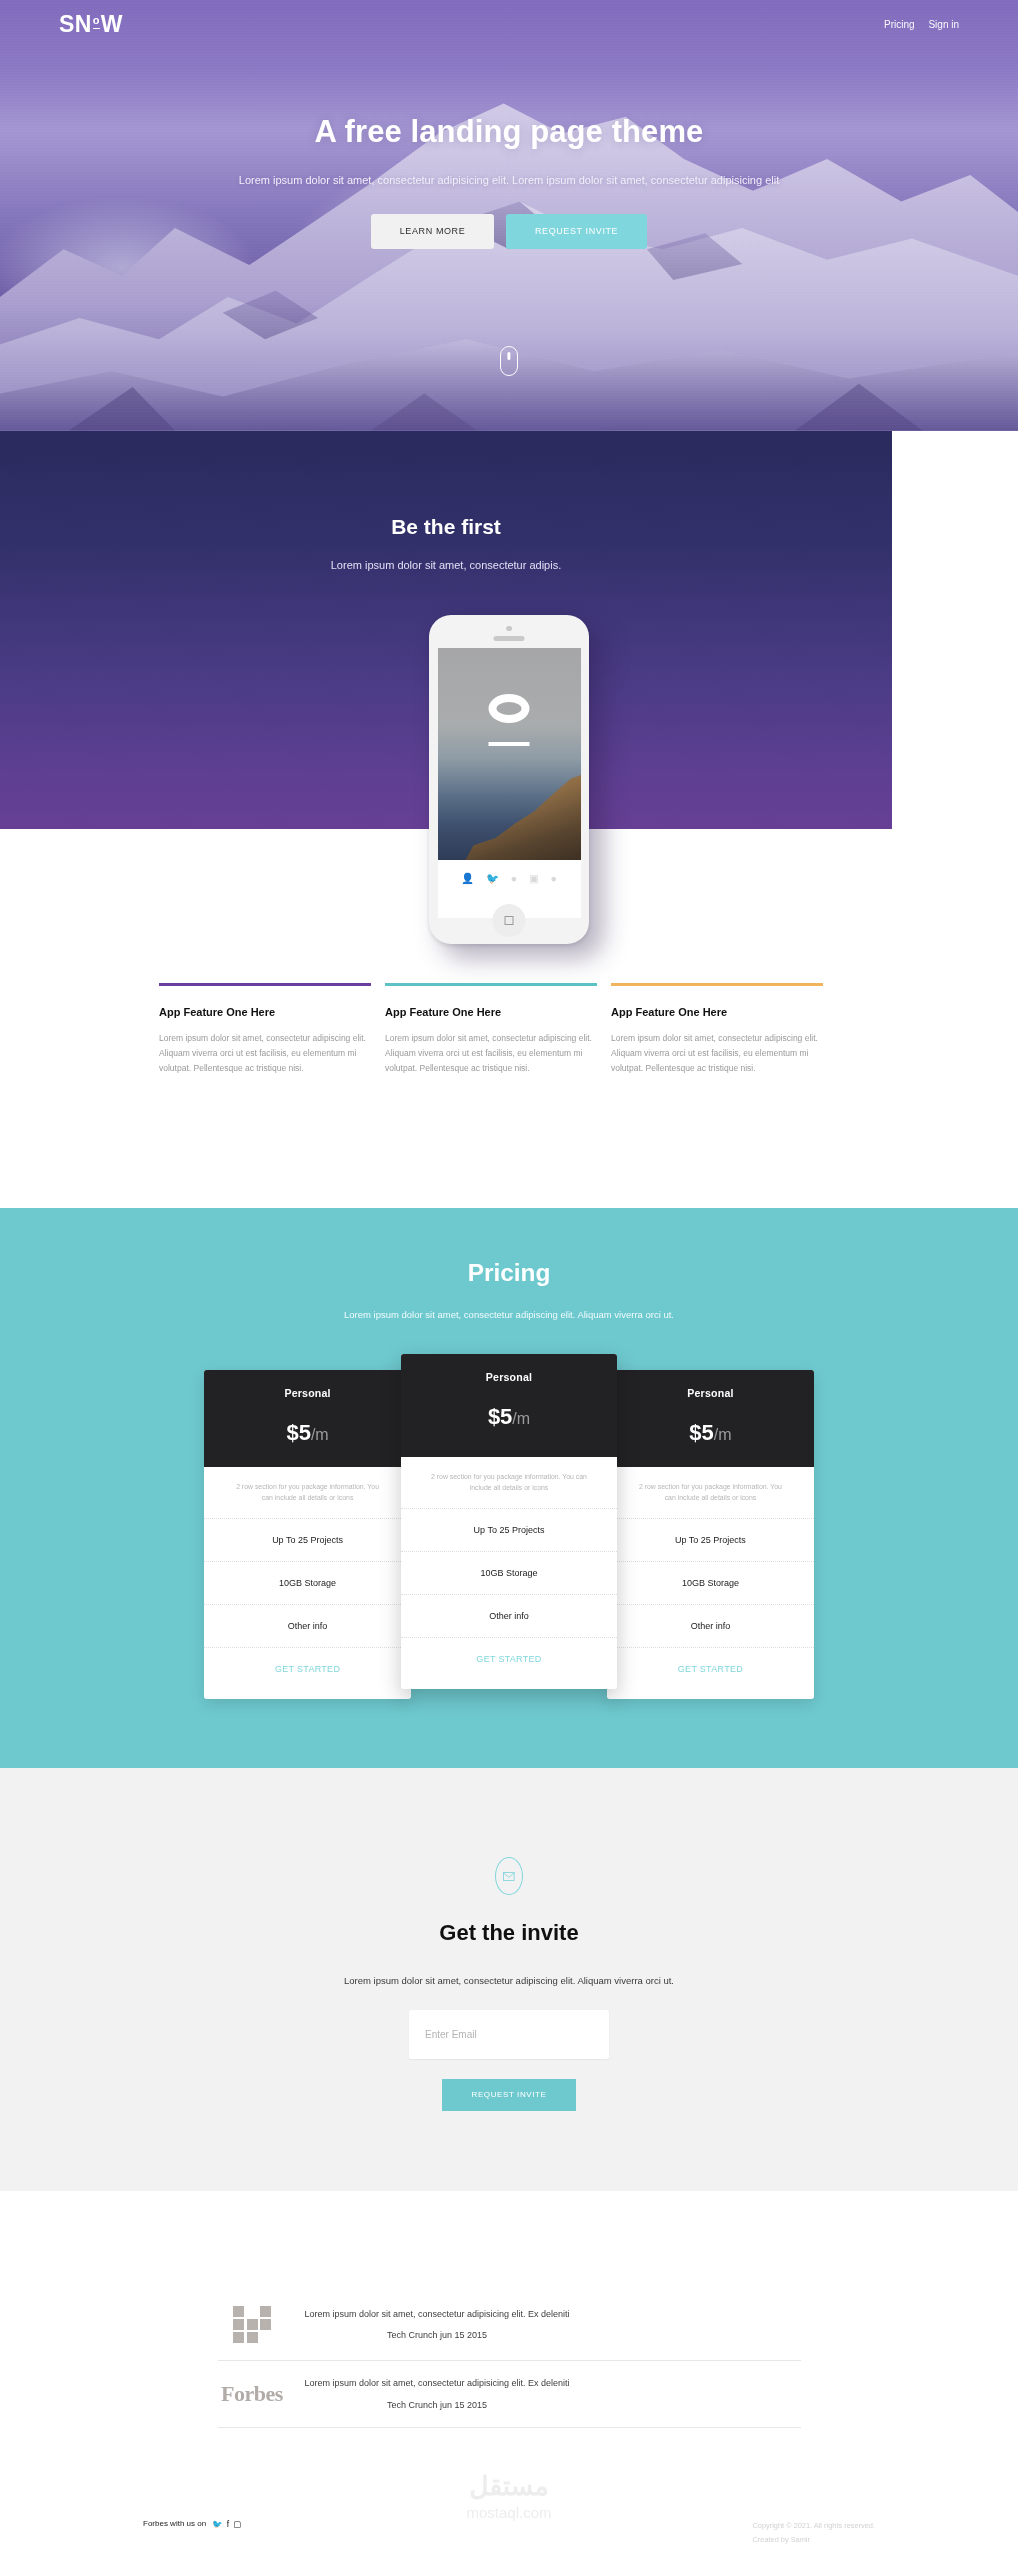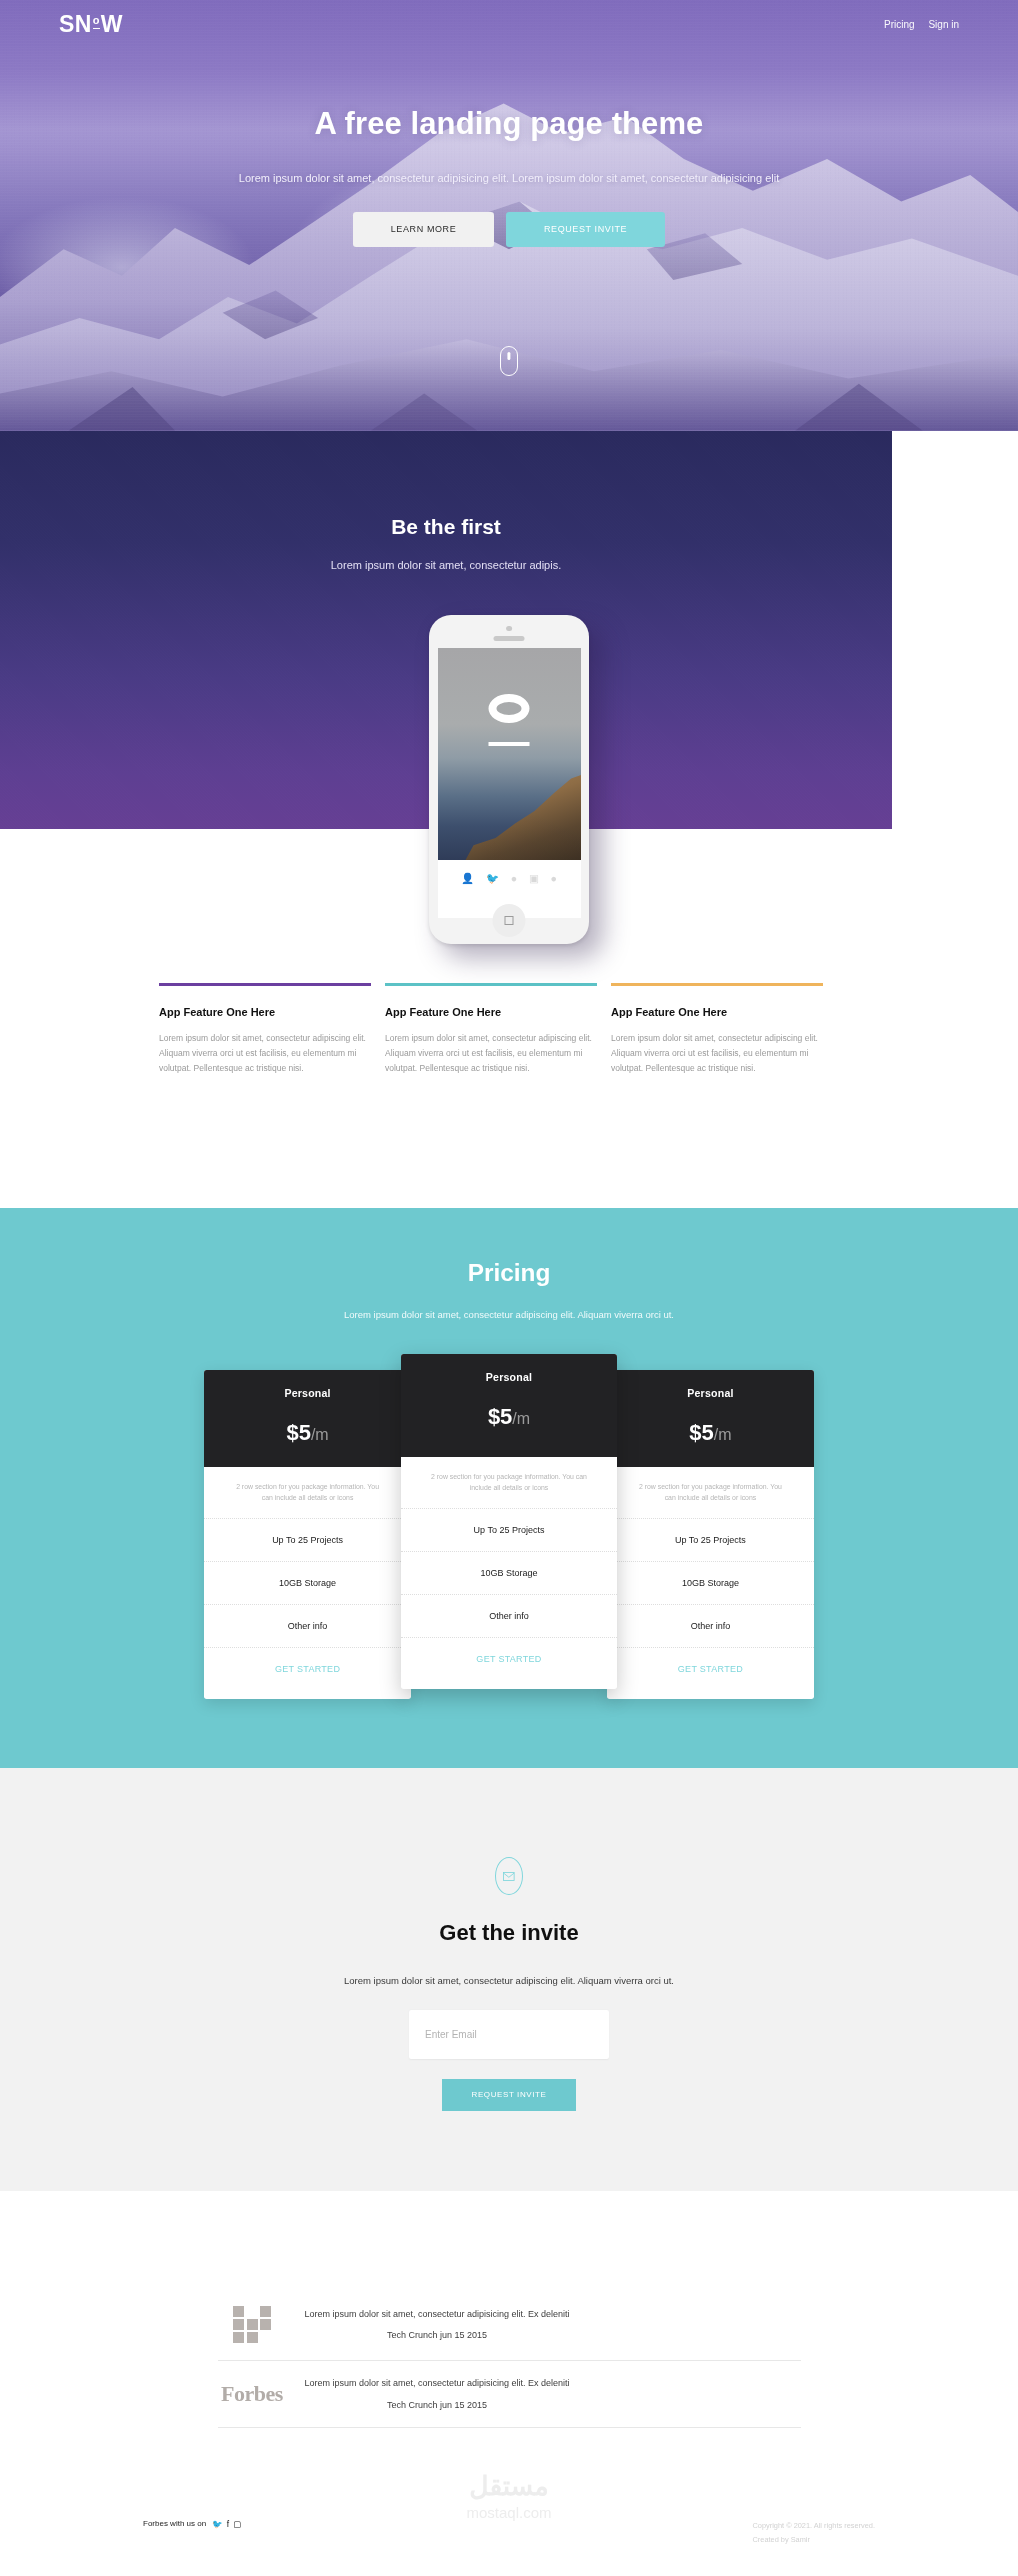--- a/index.html
+++ b/index.html
@@ -50,35 +50,35 @@
   .logo .deg {
     font-size:11px; line-height:1; position:relative; top:3.7px;
     border-bottom:1.6px solid #fff; padding-bottom:2.7px; margin:0 1.1px;
   }
   .nav-links { margin-left:auto; display:flex; gap:13.8px; }
   .nav-links a {
     color:#fff; text-decoration:none; font-size:10px; opacity:.96;
   }
 
   .hero-content {
-    position:absolute; z-index:11; left:0; right:0; top:104px; text-align:center;
+    position:absolute; z-index:11; left:0; right:0; top:112px; text-align:center;
     padding:0 191px;
   }
   .hero-title {
     color:#fff; font-size:31px; font-weight:700; line-height:1.28;
     letter-spacing:0.1px; text-shadow:0 1.1px 9.5px rgba(70,55,120,.22);
   }
   .hero-sub {
-    color:#f1eefb; font-size:11px; line-height:1.62; margin-top:26px;
+    color:#f1eefb; font-size:11px; line-height:1.62; margin-top:20px;
     text-shadow:0 0.5px 5.3px rgba(70,55,120,.28);
   }
   .hero-btns { margin-top:24.4px; display:flex; justify-content:center; gap:11.7px; }
   .btn {
     border:none; cursor:pointer; font-size:9px; letter-spacing:0.6px;
-    padding:0 38px; height:35px; line-height:35px; border-radius:3.2px;
+    padding:0 29px; height:35px; line-height:35px; border-radius:3.2px;
     font-family:"Liberation Sans", sans-serif;
   }
   .btn-light { background:#f1f1f1; color:#2b2b2b; }
   .btn-teal  { background:#7fd6dc; color:#ffffff; }
 
   .scroll-mouse {
     position:absolute; z-index:11; left:50%; transform:translateX(-50%);
     top:346px; width:18px; height:30px; border:1.6px solid #fff; border-radius:9.5px;
   }
   .scroll-mouse i {

